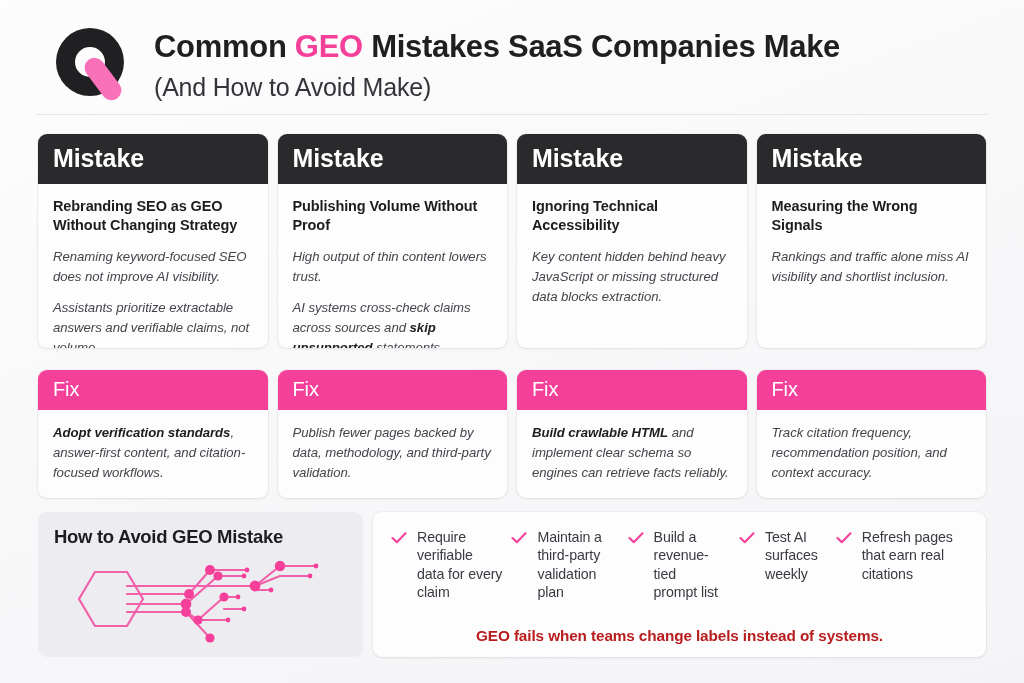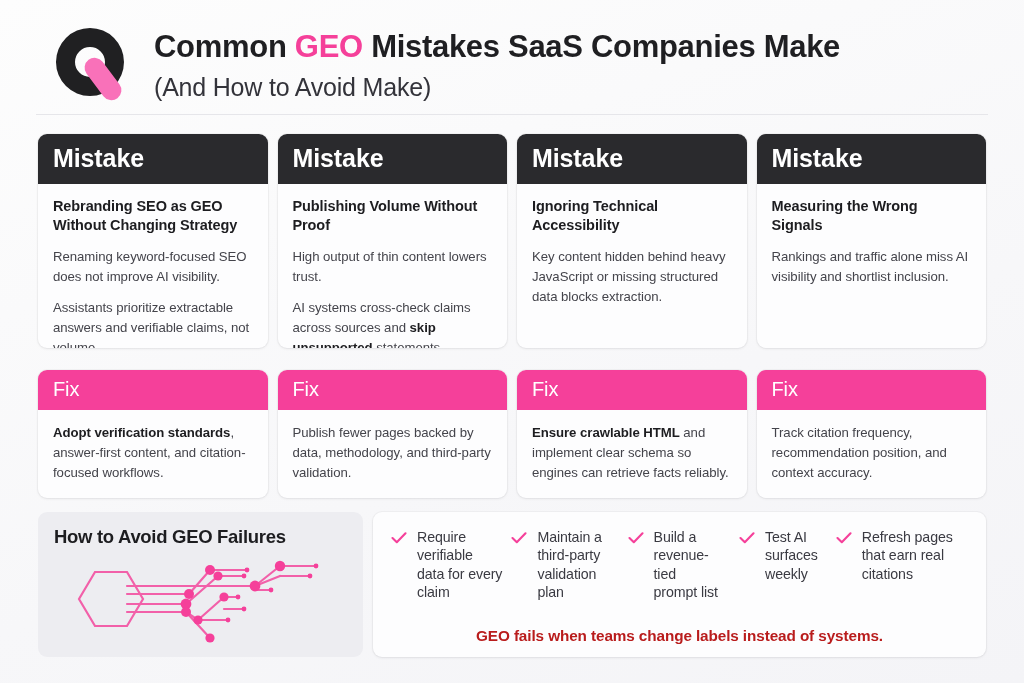--- a/index.html
+++ b/index.html
@@ -114,20 +114,21 @@
     line-height: 1.33;
     margin-bottom: 11px;
     letter-spacing: -0.1px;
   }
   .card-p {
     font-size: 13.2px;
     color: #44444b;
     line-height: 1.52;
     margin: 0 0 11px 0;
     letter-spacing: -0.05px;
+    font-style: italic;
   }
   .card-p:last-child { margin-bottom: 0; }
   .card-p b { color: #1d1d20; font-weight: bold; }
 
   
   .bottom {
     display: flex;
     margin: 14px 38px 0 38px;
     height: 145px;
     gap: 10px;
@@ -250,21 +251,21 @@
         <div class="card-body">
           <div class="card-title">Ignoring Technical Accessibility</div>
           <div>
               <p class="card-p">Key content hidden behind heavy JavaScript or missing structured data blocks extraction.</p>
             </div>
         </div>
       </div>
       <div class="card fix-card">
         <div class="card-head pink">Fix</div>
         <div class="card-body">
-          <p class="card-p"><b>Ensure crawlable HTML</b> and implement clear schema so engines can retrieve facts reliably.</p>
+          <p class="card-p"><b>Build crawlable HTML</b> and implement clear schema so engines can retrieve facts reliably.</p>
         </div>
       </div>
     </div>
 
     <div class="col">
       <div class="card mistake-card">
         <div class="card-head dark">Mistake</div>
         <div class="card-body">
           <div class="card-title">Measuring the Wrong Signals</div>
           <div>
@@ -277,21 +278,21 @@
         <div class="card-body">
           <p class="card-p">Track citation frequency, recommendation position, and context accuracy.</p>
         </div>
       </div>
     </div>
 
   </div>
 
   <div class="bottom">
     <div class="bottom-left">
-      <div class="bottom-left-title">How to Avoid GEO Failures</div>
+      <div class="bottom-left-title">How to Avoid GEO Mistake</div>
       <svg class="hexnet" width="285" height="94" viewBox="0 0 285 94" aria-hidden="true">
         <g fill="none" stroke="#f260a9" stroke-width="2.2" stroke-linecap="round">
           <polygon points="21,47 37,20 69,20 85,47 69,74 37,74"></polygon>
           <path d="M69,34 L197,34"></path>
           <path d="M69,42 L131,42"></path>
           <path d="M69,52 L128,52"></path>
           <path d="M69,60 L128,60"></path>
           <path d="M128,60 L152,86"></path>
           <path d="M131,42 L152,18"></path>
           <path d="M152,18 L189,18"></path>

